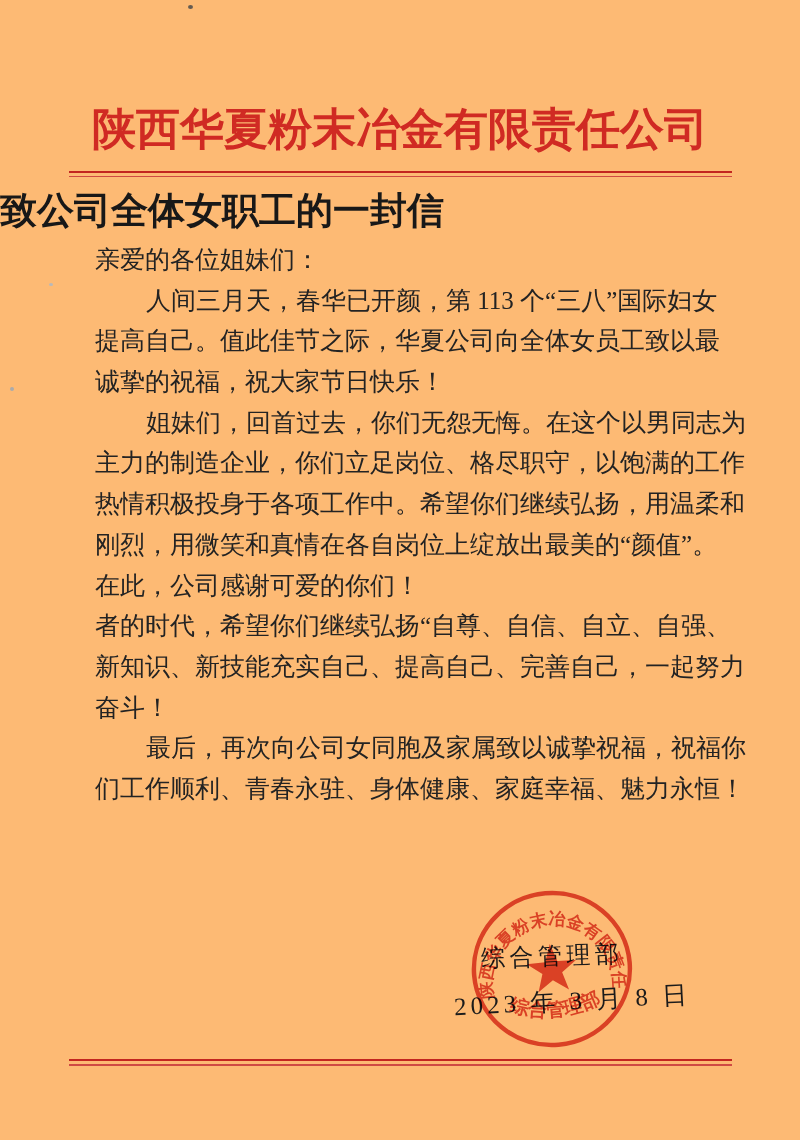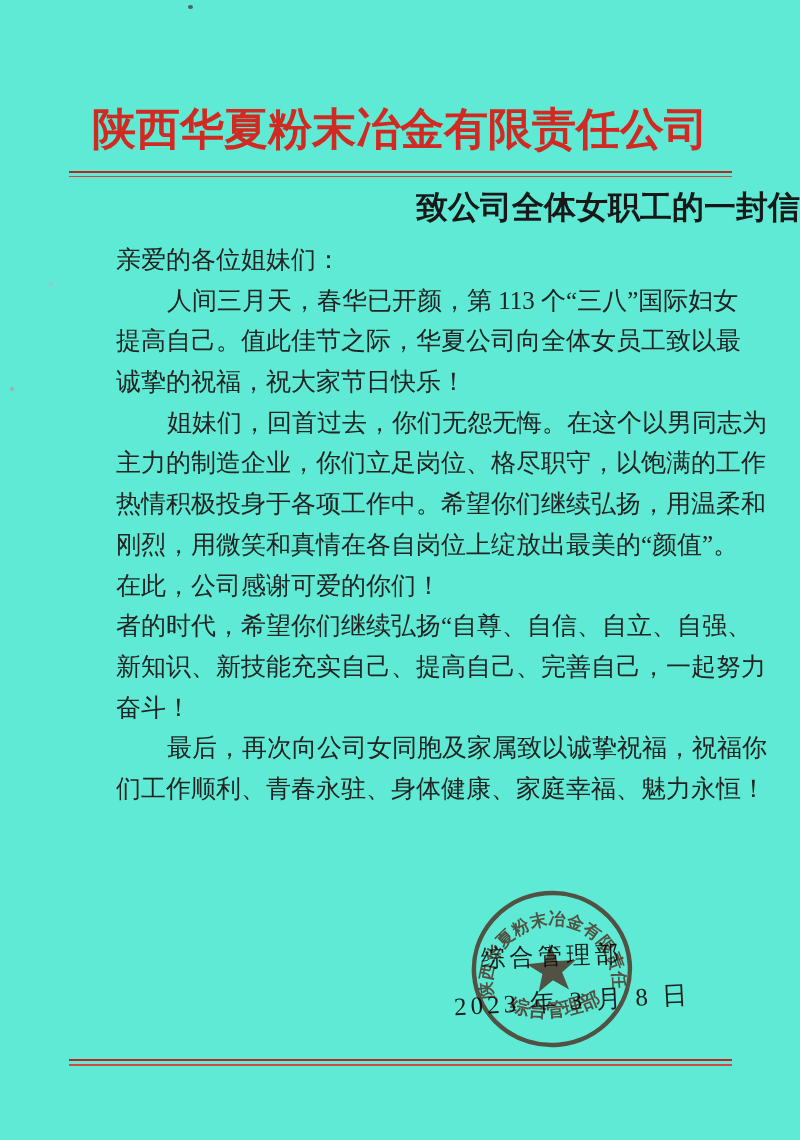--- a/index.html
+++ b/index.html
@@ -1,42 +1,42 @@
 <!DOCTYPE html>
 <html><head>
 <meta charset="utf-8">
 <style>
   html,body{margin:0;padding:0;background:#ffffff;}
   .page{
-    position:relative;width:800px;height:1140px;background:#5eead4;
+    position:relative;width:800px;height:1140px;background:#fdba74;
     font-family:"Liberation Serif","DejaVu Serif",serif;overflow:hidden;
   }
   
   .letterhead{
     position:absolute;top:100px;left:0;width:800px;text-align:center;
     font-size:44px;font-weight:bold;color:#d02a23;letter-spacing:0px;
     white-space:nowrap;
   }
   .rule{
     position:absolute;left:69px;width:663px;height:3px;
     border-top:2.5px solid #c32620;border-bottom:1.5px solid #cf4a43;
   }
   .rule.header-rule{top:171px;}
   .rule.footer-rule{top:1059px;border-top-width:2px;border-bottom-width:2px;}
   .doc-title{
-    position:absolute;top:186px;left:0;width:800px;text-align:right;
-    font-size:32px;font-weight:bold;color:#181818;white-space:nowrap;
+    position:absolute;top:186px;left:0;width:800px;text-align:left;
+    font-size:37px;font-weight:bold;color:#181818;white-space:nowrap;
   }
   
   .letter-body{
     position:absolute;left:95px;top:240px;width:620px;
     font-size:25px;color:#232323;
   }
   .bl{height:40.7px;line-height:40.7px;white-space:nowrap;
-      text-align:justify;text-align-last:justify;overflow:visible;margin-left:21px;}
+      text-align:justify;text-align-last:justify;overflow:visible;}
   .bl.last{text-align-last:left;}
   .bl.indent{padding-left:51px;}
   
   .sig-dept{
     position:absolute;top:940px;left:481px;font-size:24px;color:#1b1b1b;
     letter-spacing:4.5px;white-space:nowrap;transform:rotate(-2deg);
   }
   .sig-date{
     position:absolute;top:984px;left:454px;font-size:25px;color:#1b1b1b;
     letter-spacing:4px;white-space:nowrap;transform:rotate(-3deg);

